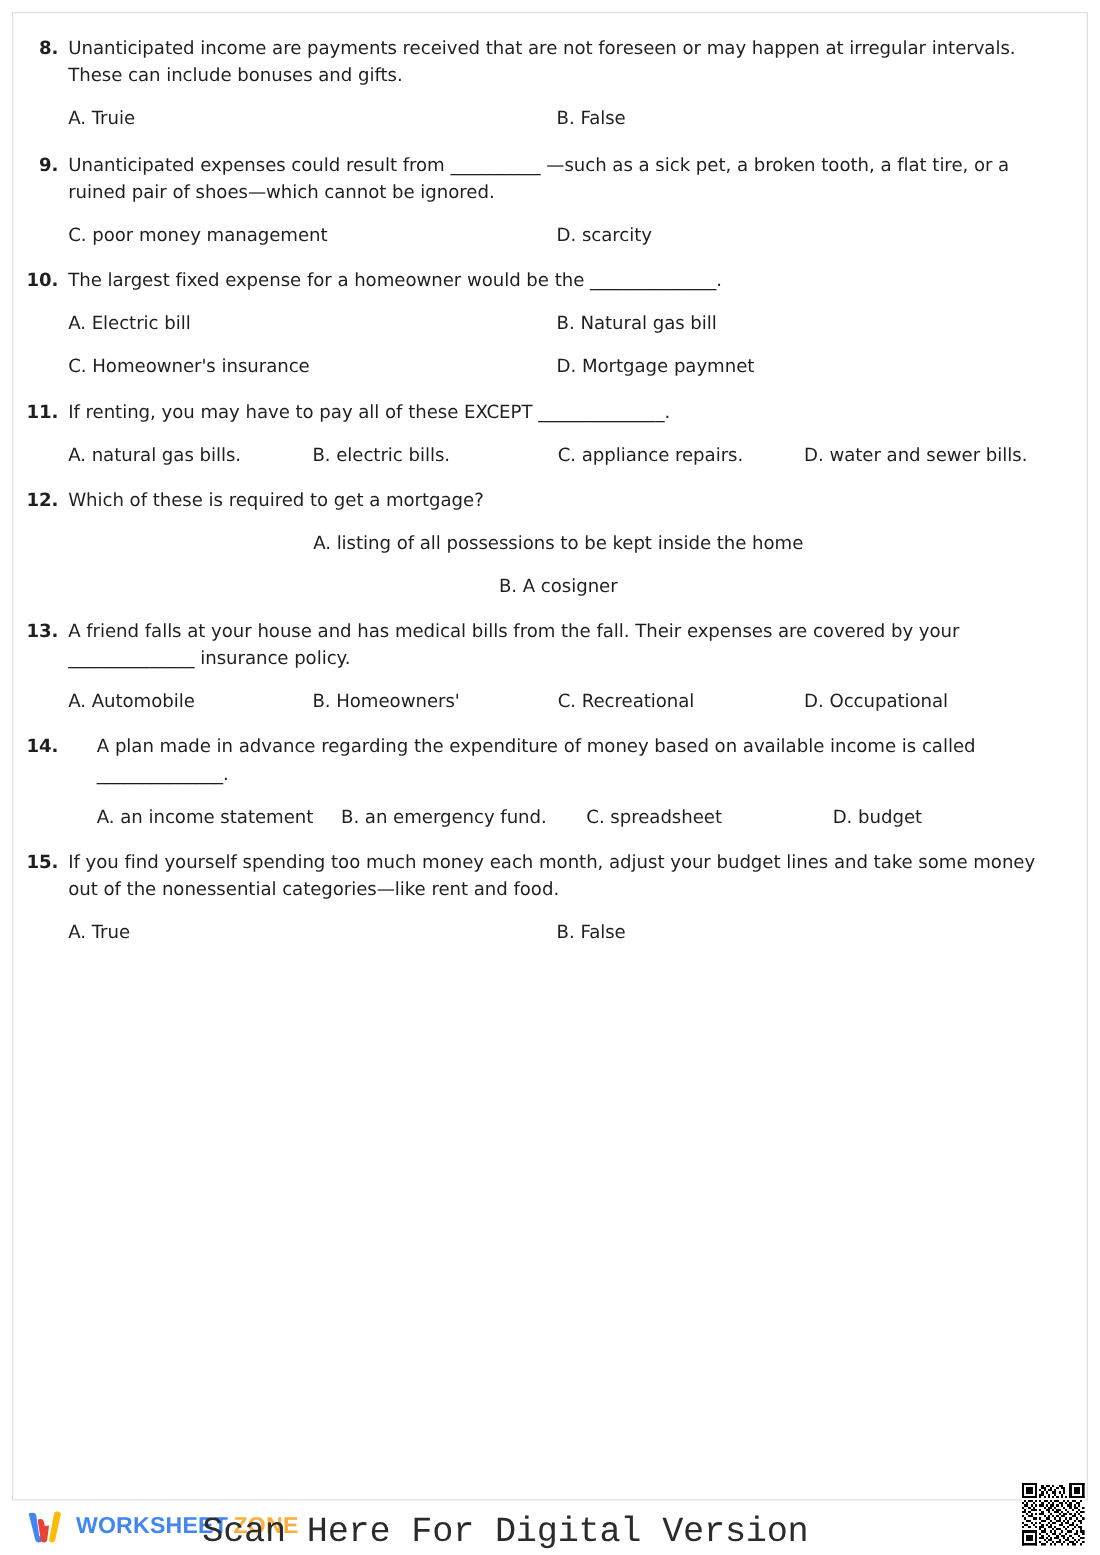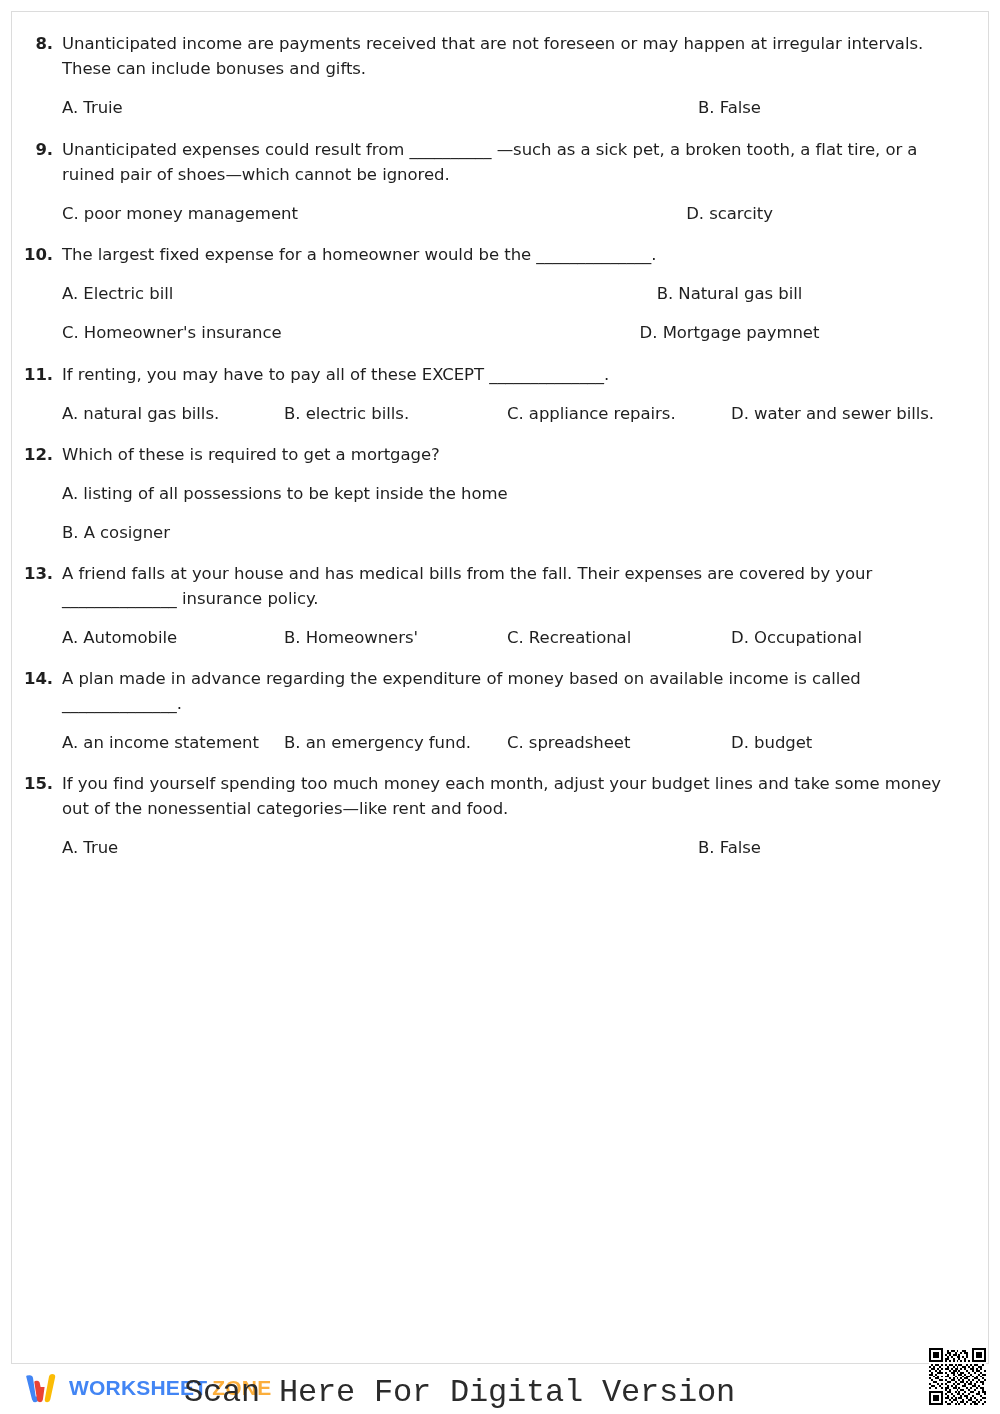--- a/index.html
+++ b/index.html
@@ -71,30 +71,30 @@
     margin-top: 14px;
   }
   .opt {
     font-size: 16.5px;
     line-height: 25px;
     letter-spacing: -0.05px;
   }
 
   
   .cols-2 > .opt:nth-child(1) { flex: 0 0 444px; }
-  .cols-2 > .opt:nth-child(2) { flex: 1 1 auto; text-align: center; }
+  .cols-2 > .opt:nth-child(2) { flex: 1 1 auto; }
 
   
   .cols-4 > .opt:nth-child(1) { flex: 0 0 222px; }
   .cols-4 > .opt:nth-child(2) { flex: 0 0 223px; }
   .cols-4 > .opt:nth-child(3) { flex: 0 0 224px; }
   .cols-4 > .opt:nth-child(4) { flex: 1 1 auto; }
 
   
-  .cols-1 > .opt { flex: 1 1 auto; }
+  .cols-1 > .opt { flex: 1 1 auto; text-align: center; }
 
   
   .footer {
     position: absolute;
     left: 0;
     top: 1368px;
     width: 817px;
     height: 46px;
     display: flex;
     align-items: center;
@@ -217,21 +217,21 @@
       <div class="q-text">A friend falls at your house and has medical bills from the fall.  Their expenses are covered by your ______________ insurance policy.</div>
       <div class="opt-row cols-4">
         <div class="opt">A. Automobile</div>
         <div class="opt">B. Homeowners'</div>
         <div class="opt">C. Recreational</div>
         <div class="opt">D. Occupational</div>
       </div>
     </div>
   </div>
 
-  <div class="question" style="margin-bottom:16px;">
+  <div class="question" style="margin-bottom:16px;gap:26px;">
     <div class="q-num">14.</div>
     <div class="q-body">
       <div class="q-text">A plan made in advance regarding the expenditure of money based on available income is called ______________.</div>
       <div class="opt-row cols-4">
         <div class="opt">A. an income statement</div>
         <div class="opt">B. an emergency fund.</div>
         <div class="opt">C. spreadsheet</div>
         <div class="opt">D. budget</div>
       </div>
     </div>

